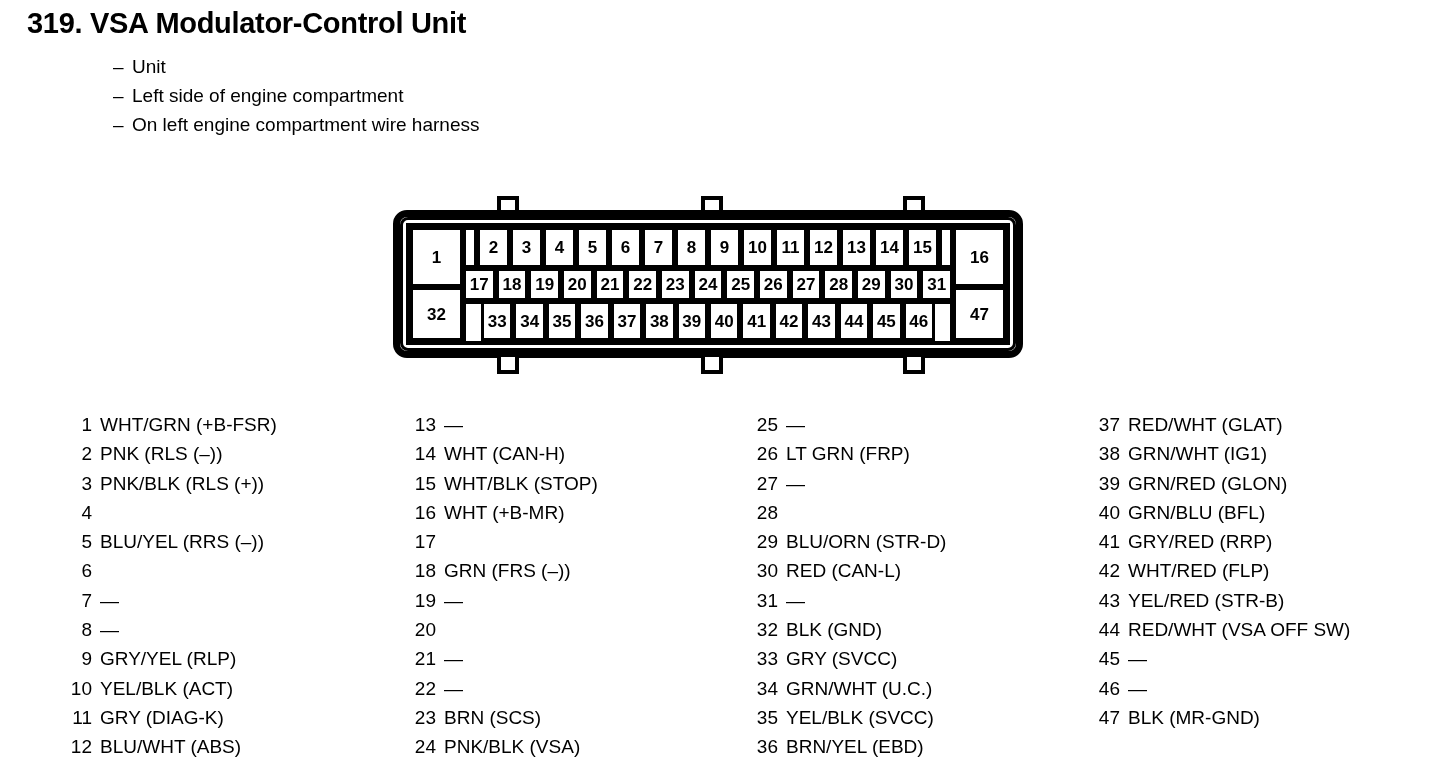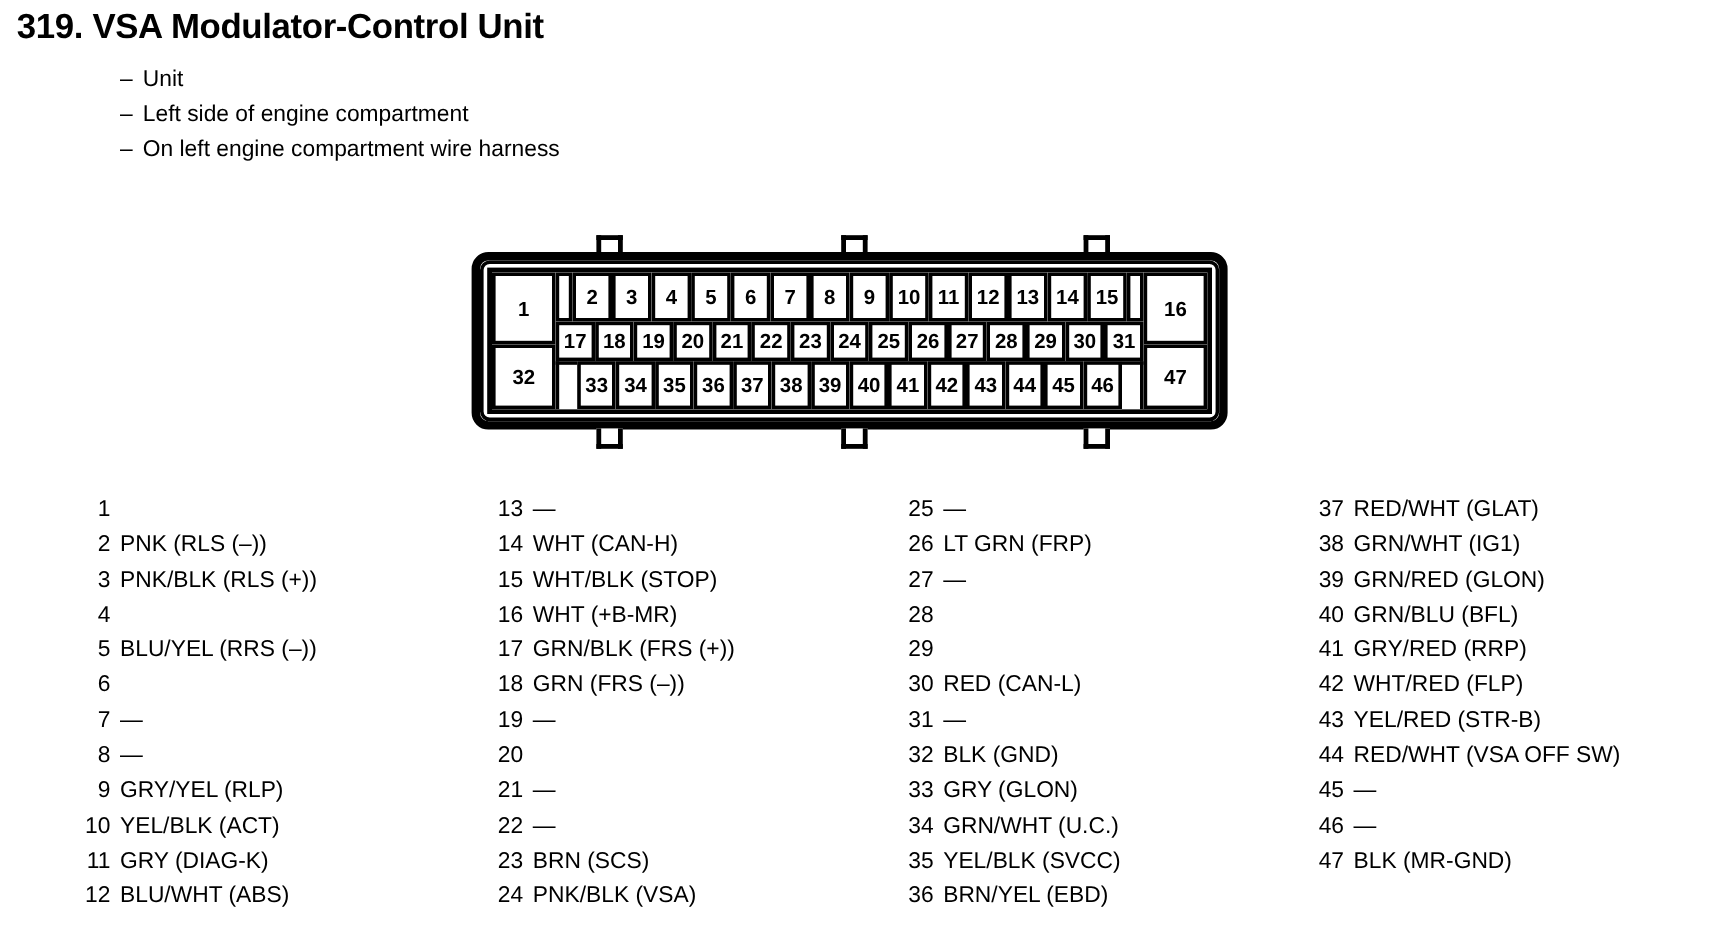--- a/index.html
+++ b/index.html
@@ -12,21 +12,21 @@
     height: 784px;
     position: relative;
     font-family: "Liberation Sans", sans-serif;
     color: #000000;
     overflow: hidden;
   }
 
   
   #header-block {
     position: absolute;
-    left: 14px;
+    left: 27px;
     top: 8px;
   }
   #page-title {
     font-size: 29px;
     font-weight: bold;
     letter-spacing: -0.3px;
     white-space: nowrap;
     line-height: 1.1;
   }
   #bullet-list {
@@ -229,20 +229,21 @@
       <div class="tab bottom" style="left: 104px;"></div>
       <div class="tab bottom" style="left: 308px;"></div>
       <div class="tab bottom" style="left: 510px;"></div>
     </div>
 </div>
 
 <div id="legend">
     <div class="legend-col" style="left: 62px;">
       <div class="legend-row">
         <span class="pin-no">1</span>
+        <span class="pin-desc">WHT/GRN (+B-FSR)</span>
       </div>
       <div class="legend-row">
         <span class="pin-no">2</span>
         <span class="pin-desc">PNK (RLS (–))</span>
       </div>
       <div class="legend-row">
         <span class="pin-no">3</span>
         <span class="pin-desc">PNK/BLK (RLS (+))</span>
       </div>
       <div class="legend-row">
@@ -292,21 +293,20 @@
       <div class="legend-row">
         <span class="pin-no">15</span>
         <span class="pin-desc">WHT/BLK (STOP)</span>
       </div>
       <div class="legend-row">
         <span class="pin-no">16</span>
         <span class="pin-desc">WHT (+B-MR)</span>
       </div>
       <div class="legend-row">
         <span class="pin-no">17</span>
-        <span class="pin-desc">GRN/BLK (FRS (+))</span>
       </div>
       <div class="legend-row">
         <span class="pin-no">18</span>
         <span class="pin-desc">GRN (FRS (–))</span>
       </div>
       <div class="legend-row">
         <span class="pin-no">19</span>
         <span class="pin-desc">—</span>
       </div>
       <div class="legend-row">
@@ -340,36 +340,37 @@
       </div>
       <div class="legend-row">
         <span class="pin-no">27</span>
         <span class="pin-desc">—</span>
       </div>
       <div class="legend-row">
         <span class="pin-no">28</span>
       </div>
       <div class="legend-row">
         <span class="pin-no">29</span>
+        <span class="pin-desc">BLU/ORN (STR-D)</span>
       </div>
       <div class="legend-row">
         <span class="pin-no">30</span>
         <span class="pin-desc">RED (CAN-L)</span>
       </div>
       <div class="legend-row">
         <span class="pin-no">31</span>
         <span class="pin-desc">—</span>
       </div>
       <div class="legend-row">
         <span class="pin-no">32</span>
         <span class="pin-desc">BLK (GND)</span>
       </div>
       <div class="legend-row">
         <span class="pin-no">33</span>
-        <span class="pin-desc">GRY (GLON)</span>
+        <span class="pin-desc">GRY (SVCC)</span>
       </div>
       <div class="legend-row">
         <span class="pin-no">34</span>
         <span class="pin-desc">GRN/WHT (U.C.)</span>
       </div>
       <div class="legend-row">
         <span class="pin-no">35</span>
         <span class="pin-desc">YEL/BLK (SVCC)</span>
       </div>
       <div class="legend-row">

